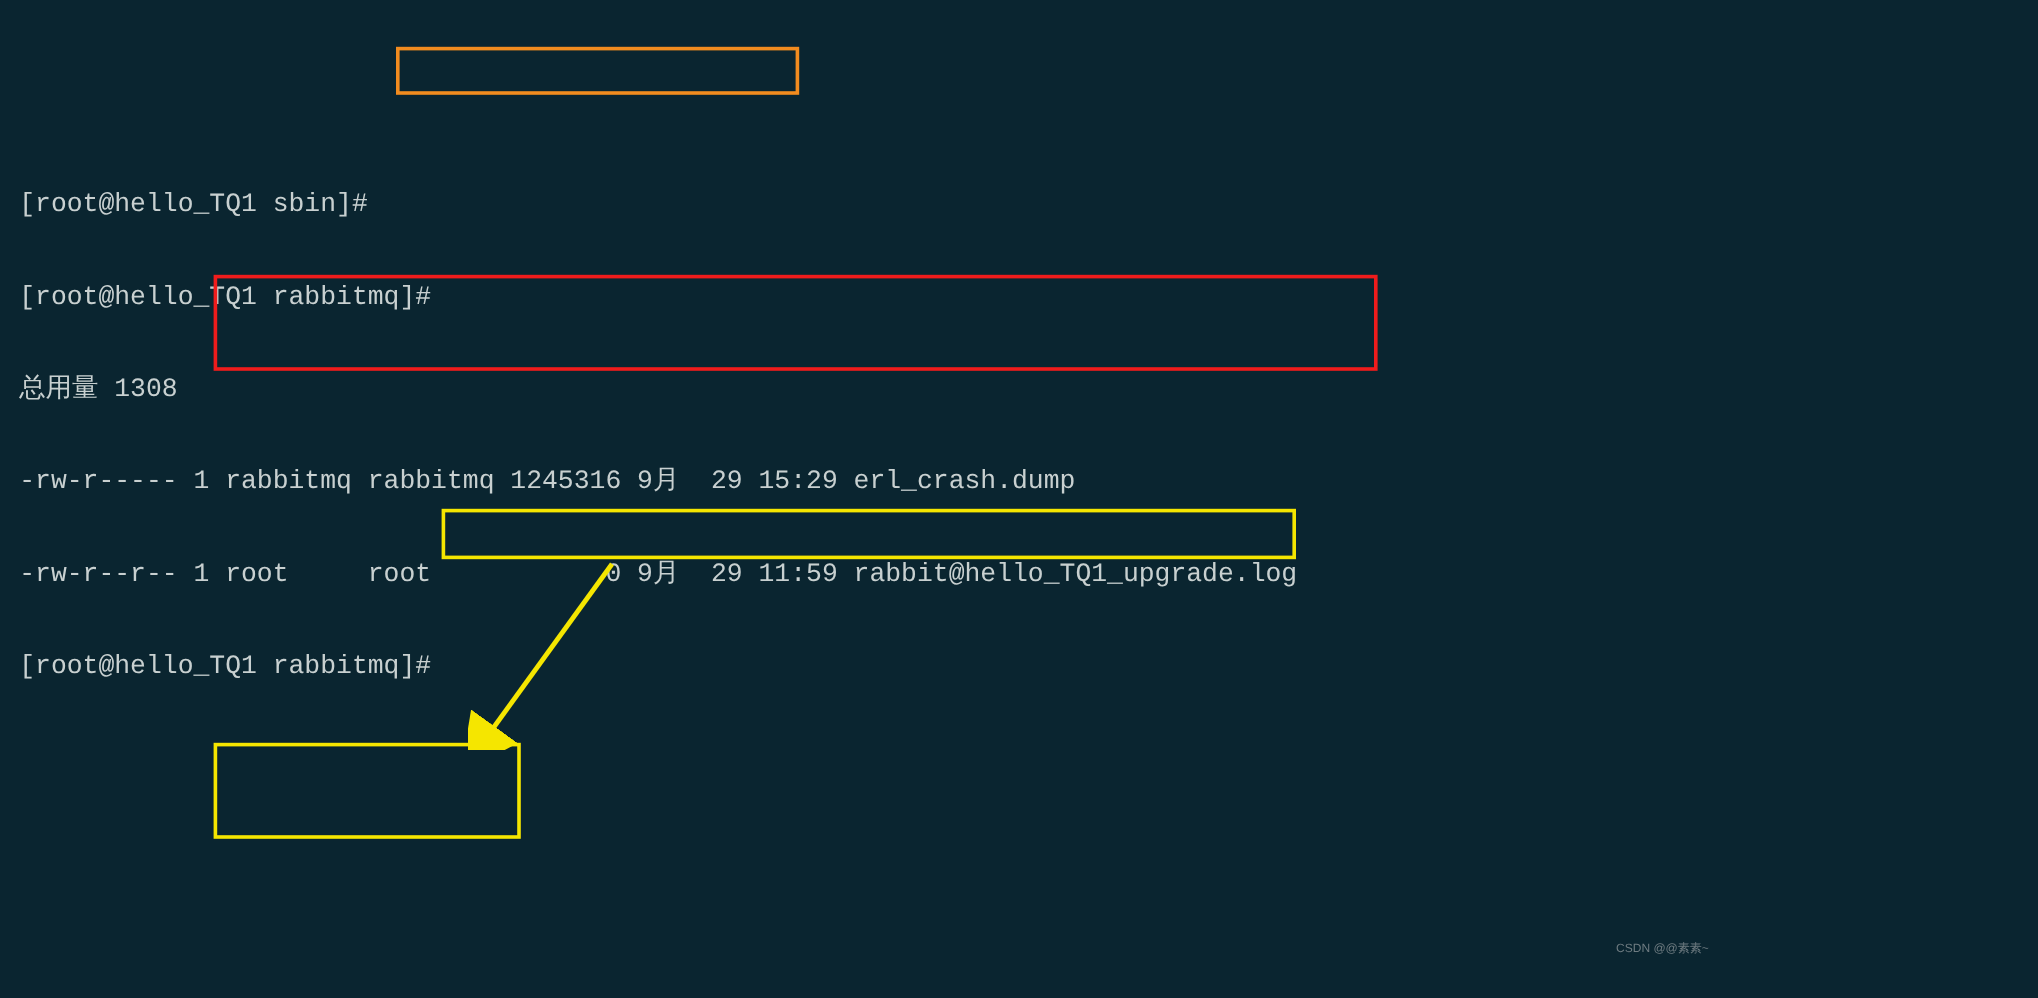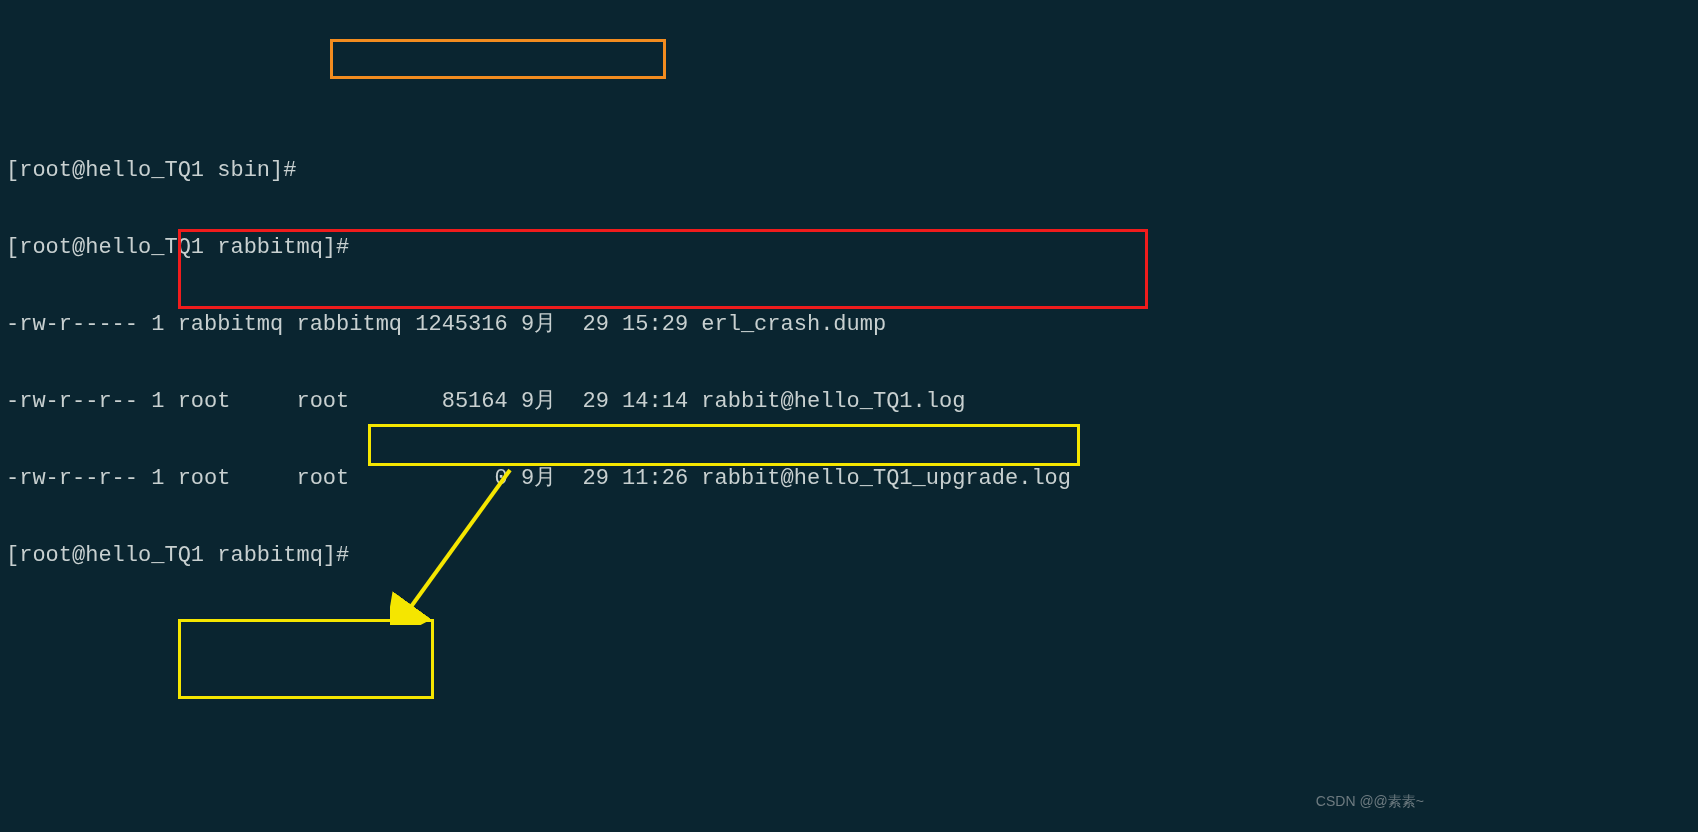--- a/index.html
+++ b/index.html
@@ -1,35 +1,35 @@
 <!DOCTYPE html>
 <html><head>
 <meta charset="utf-8">
 <style>
 html,body{margin:0;padding:0;background:#0a2530;color:#c8d0d0;font-family:"Courier New",ui-monospace,Consolas,monospace;font-size:22px;line-height:38px;width:1698px;height:832px;overflow:hidden}
-.term{position:relative;padding:0 6px;width:1438px;height:832px;box-sizing:border-box;white-space:pre}
+.term{position:relative;padding:0 16px;width:1438px;height:832px;box-sizing:border-box;white-space:pre}
 .line{height:39px}
 .box{position:absolute;pointer-events:none;box-sizing:border-box}
 .box-orange{border:3px solid #f28c1f}
 .box-red{border:3px solid #f01c1c}
 .box-yellow{border:3px solid #f5e600}
 .arrow{position:absolute;pointer-events:none}
-.watermark{position:absolute;right:14px;bottom:12px;color:#6e7b80;font-size:14px;font-family:Arial,sans-serif}
+.watermark{position:absolute;right:14px;bottom:22px;color:#6e7b80;font-size:10px;font-family:Arial,sans-serif}
 </style>
 </head>
 <body>
 <div class="term">
 
 
 
 <div class="line"><span>[root@hello_TQ1 sbin]# </span></div>
 <div class="line"><span>[root@hello_TQ1 rabbitmq]# </span></div>
+<div class="line"><span>总用量 1308</span></div>
 <div class="line"><span>-rw-r----- 1 rabbitmq rabbitmq 1245316 9月  29 15:29 erl_crash.dump</span></div>
-<div class="line"><span>-rw-r--r-- 1 </span><span>root     root       85164 9月  29 14:14 rabbit@hello_TQ1.log</span></div>
-<div class="line"><span>-rw-r--r-- 1 </span><span>root     root           0 9月  29 11:26 rabbit@hello_TQ1_upgrade.log</span></div>
+<div class="line"><span>-rw-r--r-- 1 </span><span>root     root           0 9月  29 11:59 rabbit@hello_TQ1_upgrade.log</span></div>
 <div class="line"><span>[root@hello_TQ1 rabbitmq]# </span></div>
 
 
 
 
 
 
 
 
 

